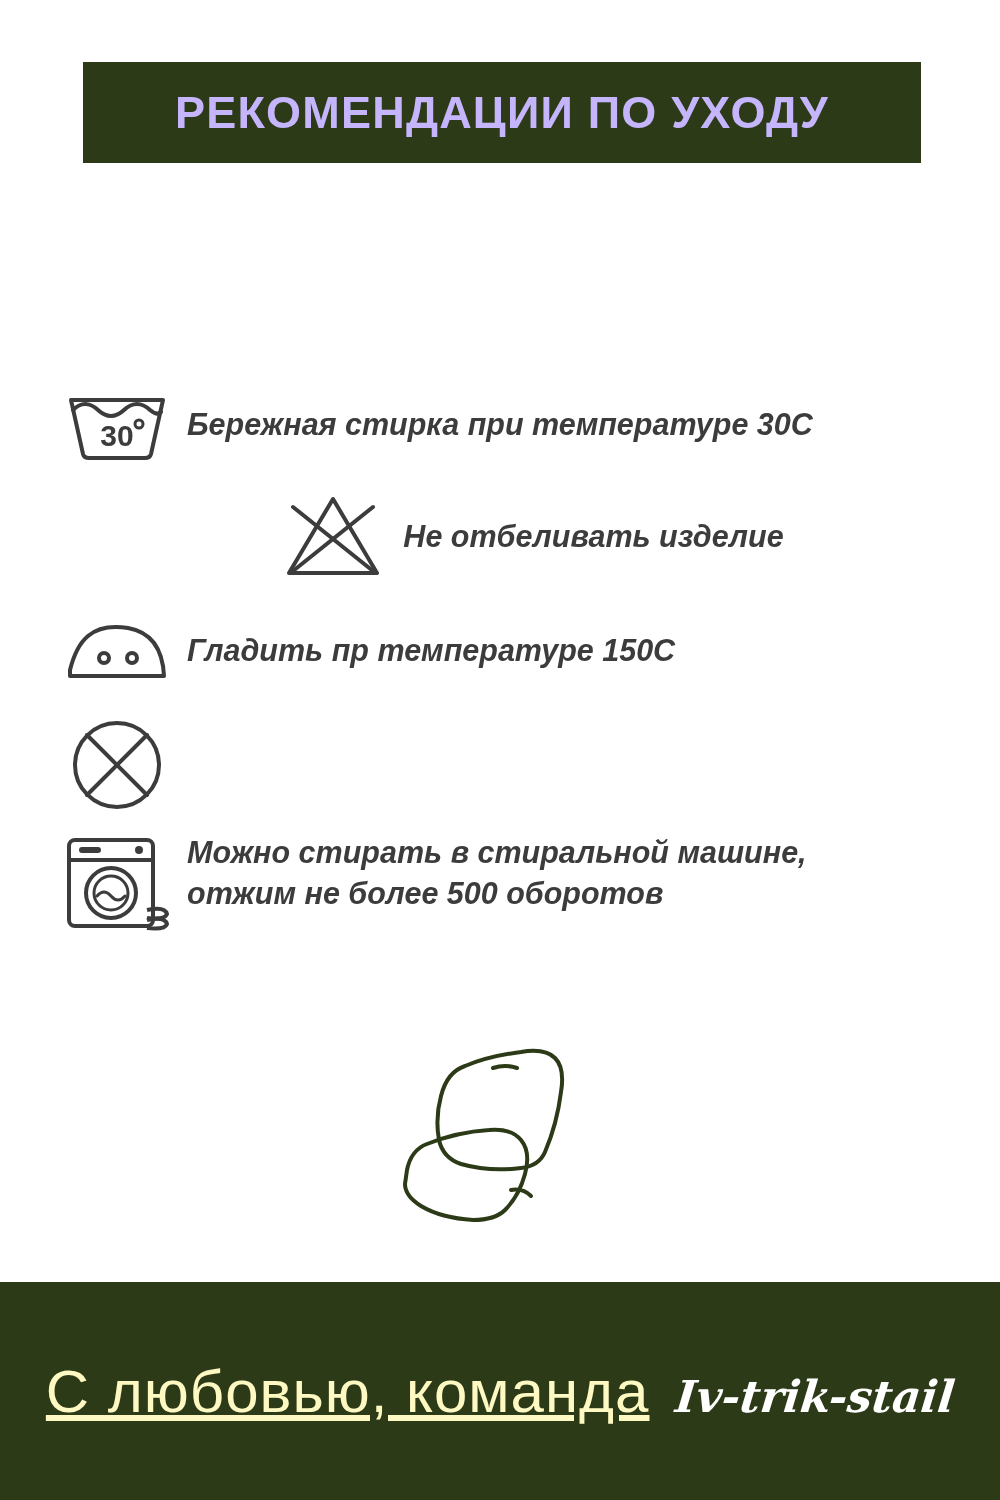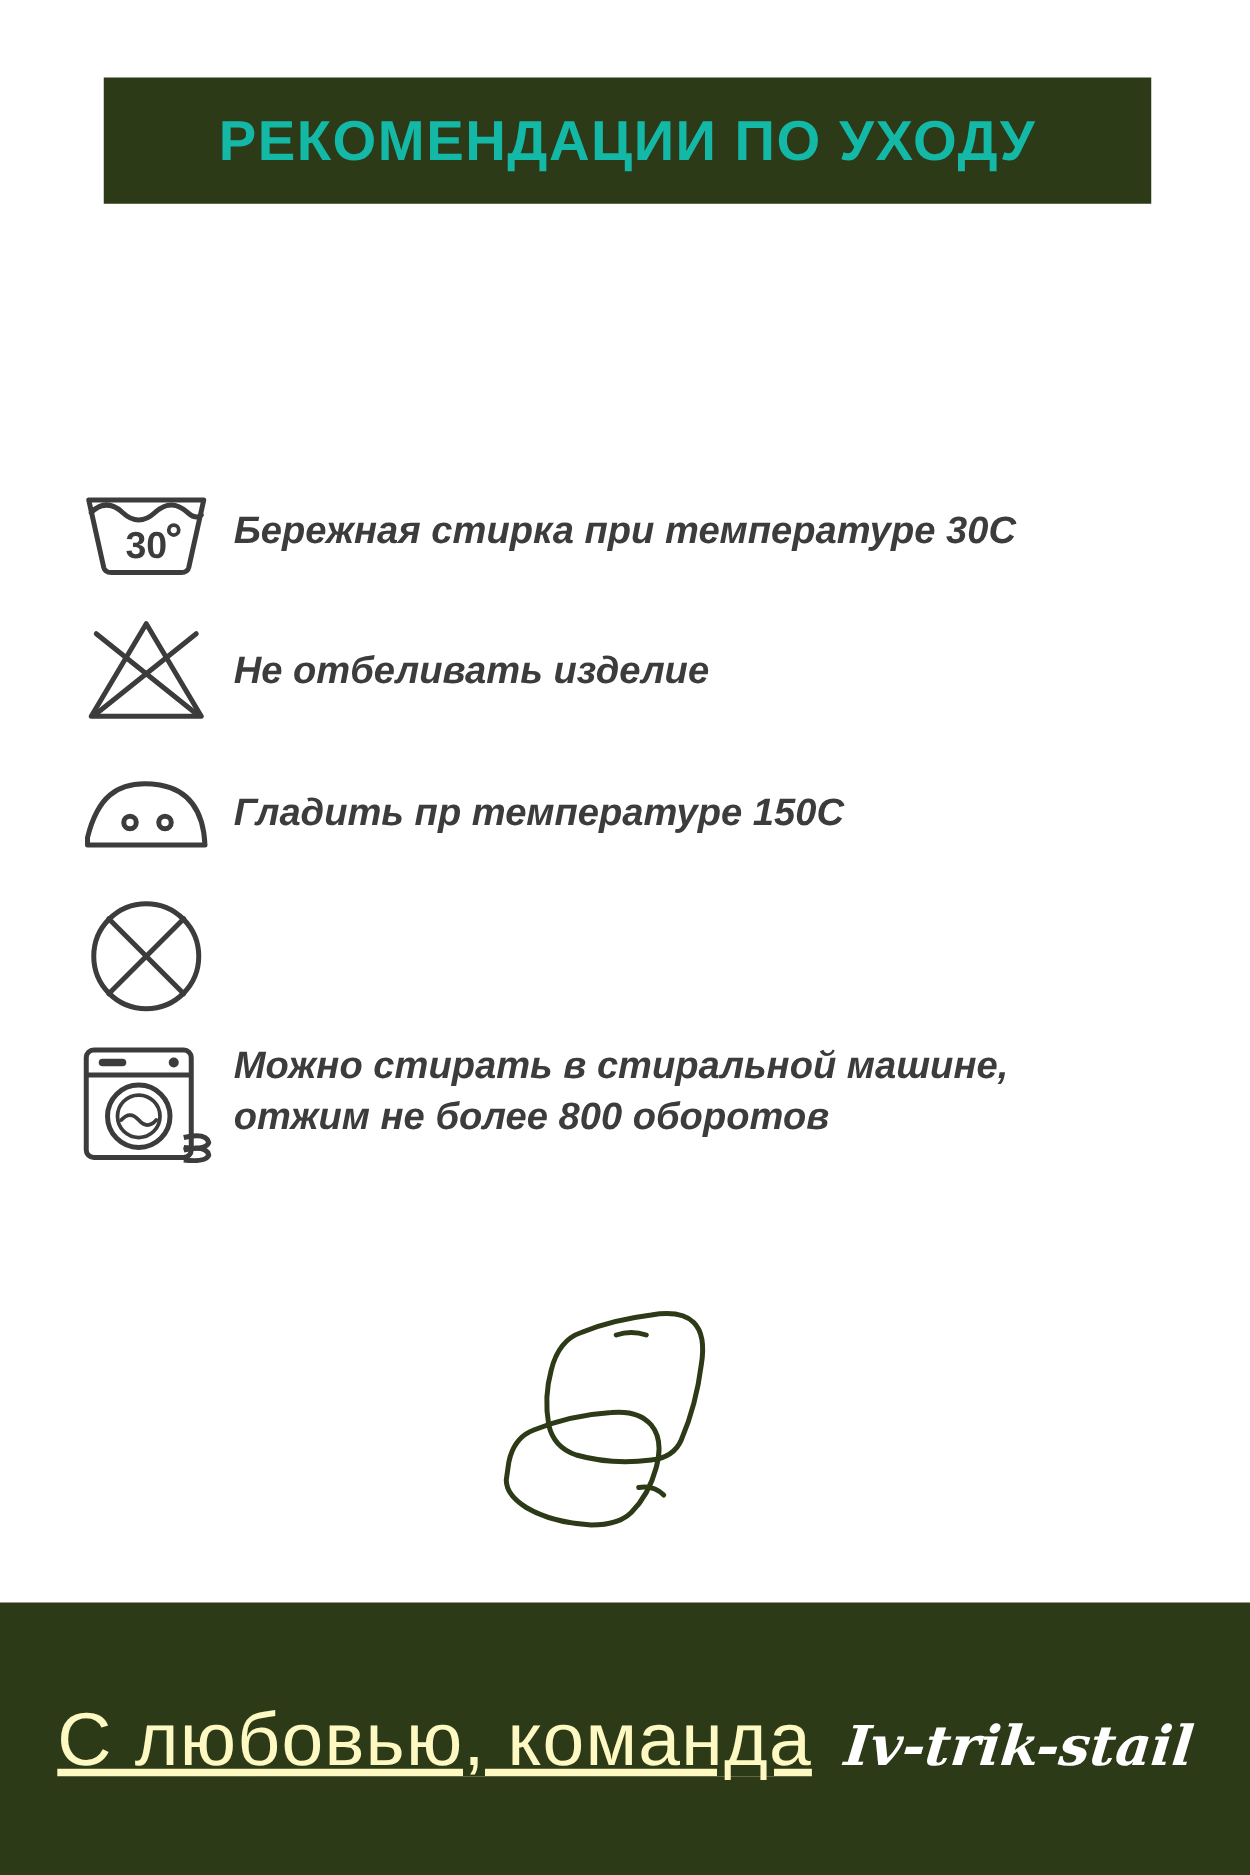--- a/index.html
+++ b/index.html
@@ -28,21 +28,21 @@
     left: 83px;
     top: 62px;
     width: 838px;
     height: 101px;
     background: #2c3a17;
     display: flex;
     align-items: center;
     justify-content: center;
   }
   .header-title {
-    color: #14b8a6;
+    color: #c4b5fd;
     font-size: 45px;
     font-weight: bold;
     letter-spacing: 1.2px;
     line-height: 1;
     text-align: center;
     white-space: nowrap;
   }
 
   
   .care-list {
@@ -71,21 +71,21 @@
     color: #3c3c3c;
     font-size: 30.5px;
     font-weight: bold;
     line-height: 1.33;
     max-width: 690px;
     font-style: italic;
   }
 
   
   .row-0 { height: 108px; }
-  .row-1 { height: 116px; }
+  .row-1 { height: 116px; justify-content: center; }
   .row-2 { height: 112px; text-align: right; }
   .row-3 { height: 118px; }
   .row-4 { height: 140px; align-items: flex-start; padding-top: 8px; }
   .row-4 .care-icon { align-items: flex-start; }
 
   
   .pillow-wrap {
     position: absolute;
     left: 0;
     top: 1020px;
@@ -195,21 +195,21 @@
           <line x1="8" y1="28" x2="92" y2="28" stroke="#3c3c3c" stroke-width="4"></line>
           <rect x="18" y="15" width="22" height="6" rx="3" fill="#3c3c3c"></rect>
           <circle cx="78" cy="18" r="4" fill="#3c3c3c"></circle>
           <circle cx="50" cy="61" r="25" stroke="#3c3c3c" stroke-width="4" fill="none"></circle>
           <circle cx="50" cy="61" r="17" stroke="#3c3c3c" stroke-width="3" fill="none"></circle>
           <path d="M36 64 Q43 56 50 64 Q57 72 64 64" stroke="#3c3c3c" stroke-width="3" fill="none" stroke-linecap="round"></path>
           <path d="M86 78 Q104 74 106 82 Q104 88 86 86" stroke="#3c3c3c" stroke-width="4" fill="none" stroke-linejoin="round"></path>
           <path d="M86 88 Q104 84 106 92 Q104 98 86 96" stroke="#3c3c3c" stroke-width="4" fill="none" stroke-linejoin="round"></path>
         </svg>
       </div>
-      <div class="care-text">Можно стирать в стиральной машине, отжим не более 800 оборотов</div>
+      <div class="care-text">Можно стирать в стиральной машине, отжим не более 500 оборотов</div>
     </div>
 
   </div>
 
   <div class="pillow-wrap">
     <svg width="230" height="220" viewBox="0 0 230 220" fill="none" xmlns="http://www.w3.org/2000/svg">
       <path d="M56 76 Q62 52 80 46 Q104 36 136 32 Q160 28 170 38 Q180 48 176 72 Q172 104 160 132 Q154 146 136 148 Q104 152 76 144 Q58 138 54 120 Q50 98 56 76 Z" stroke="#2c3a17" stroke-width="4" fill="none" stroke-linejoin="round"></path>
       <path d="M108 48 Q120 44 132 48" stroke="#2c3a17" stroke-width="4" fill="none" stroke-linecap="round"></path>
       <path d="M22 150 Q26 130 42 124 Q72 112 104 110 Q126 108 136 120 Q146 132 140 154 Q134 176 120 190 Q110 200 88 200 Q56 198 36 186 Q20 176 20 164 Z" stroke="#2c3a17" stroke-width="4" fill="none" stroke-linejoin="round"></path>
       <path d="M126 170 Q138 168 146 176" stroke="#2c3a17" stroke-width="4" fill="none" stroke-linecap="round"></path>

